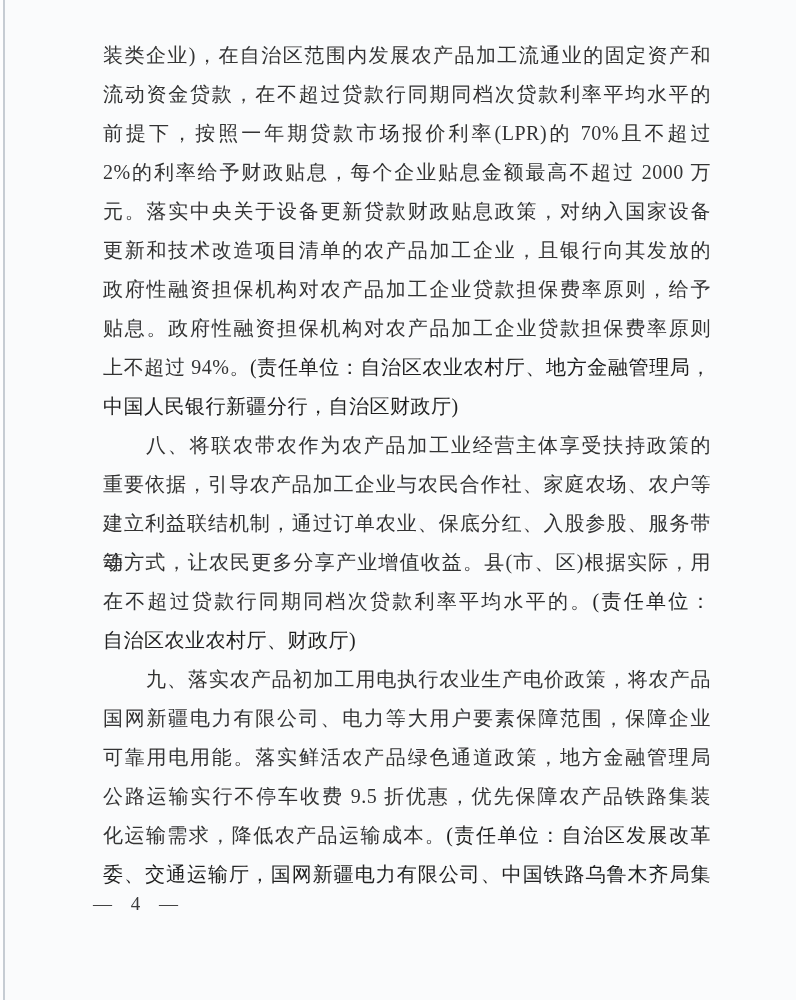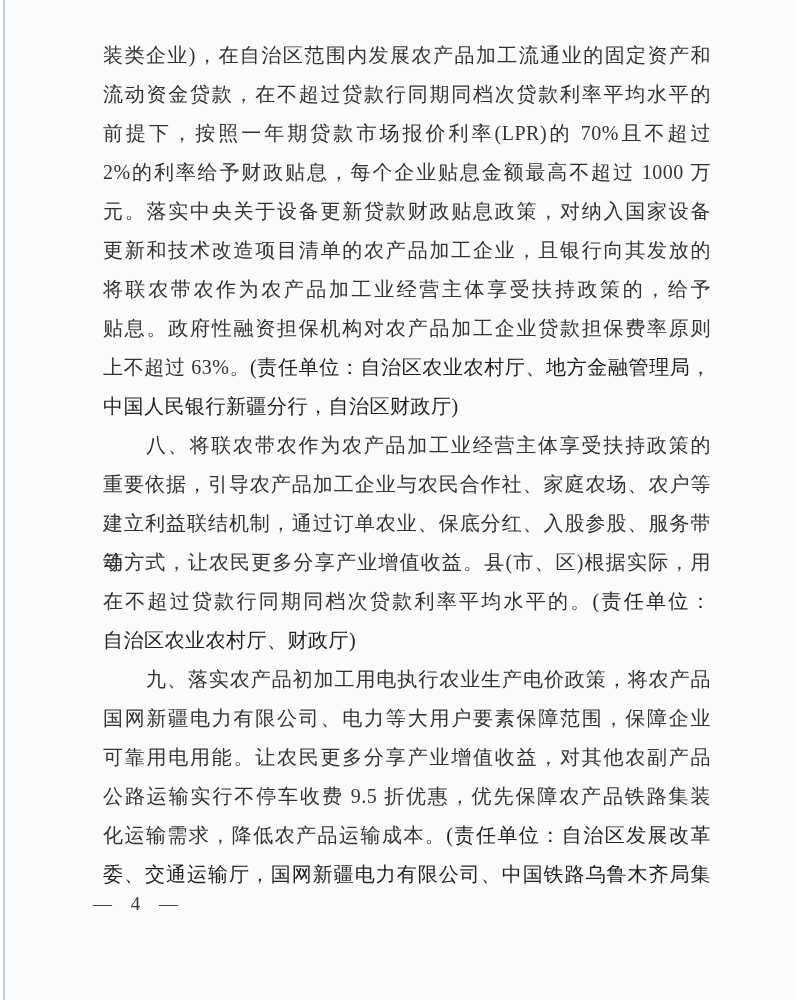--- a/index.html
+++ b/index.html
@@ -73,35 +73,35 @@
 <body>
 
 <div class="page">
   <div class="edge-strip"></div>
   <div class="edge-line"></div>
 
   <div class="content">
       <div class="line"><span class="seg">装类企业)，在自治区范围内发展农产品加工流通业的固定资产和</span></div>
       <div class="line"><span class="seg">流动资金贷款，在不超过贷款行同期同档次贷款利率平均水平的</span></div>
       <div class="line"><span class="seg">前提下，按照一年期贷款市场报价利率(LPR)的 70%且不超过</span></div>
-      <div class="line"><span class="seg">2%的利率给予财政贴息，每个企业贴息金额最高不超过 1000 万</span></div>
+      <div class="line"><span class="seg">2%的利率给予财政贴息，每个企业贴息金额最高不超过 2000 万</span></div>
       <div class="line"><span class="seg">元。落实中央关于设备更新贷款财政贴息政策，对纳入国家设备</span></div>
       <div class="line"><span class="seg">更新和技术改造项目清单的农产品加工企业，且银行向其发放的</span></div>
-      <div class="line"><span class="seg">将联农带农作为农产品加工业经营主体享受扶持政策的，给予</span></div>
+      <div class="line"><span class="seg">政府性融资担保机构对农产品加工企业贷款担保费率原则，给予</span></div>
       <div class="line"><span class="seg">贴息。政府性融资担保机构对农产品加工企业贷款担保费率原则</span></div>
-      <div class="line"><span class="seg">上不超过 63%。</span><span class="seg bold">(责任单位：自治区农业农村厅、地方金融管理局，</span></div>
+      <div class="line"><span class="seg">上不超过 94%。</span><span class="seg bold">(责任单位：自治区农业农村厅、地方金融管理局，</span></div>
       <div class="line line-end"><span class="seg bold">中国人民银行新疆分行，自治区财政厅)</span></div>
       <div class="line indent"><span class="seg">八、将联农带农作为农产品加工业经营主体享受扶持政策的</span></div>
       <div class="line"><span class="seg">重要依据，引导农产品加工企业与农民合作社、家庭农场、农户等</span></div>
       <div class="line"><span class="seg">建立利益联结机制，通过订单农业、保底分红、入股参股、服务带动</span></div>
       <div class="line"><span class="seg">等方式，让农民更多分享产业增值收益。县(市、区)根据实际，用</span></div>
       <div class="line"><span class="seg">在不超过贷款行同期同档次贷款利率平均水平的。</span><span class="seg bold">(责任单位：</span></div>
       <div class="line line-end"><span class="seg bold">自治区农业农村厅、财政厅)</span></div>
       <div class="line indent"><span class="seg">九、落实农产品初加工用电执行农业生产电价政策，将农产品</span></div>
       <div class="line"><span class="seg">国网新疆电力有限公司、电力等大用户要素保障范围，保障企业</span></div>
-      <div class="line"><span class="seg">可靠用电用能。让农民更多分享产业增值收益，对其他农副产品</span></div>
+      <div class="line"><span class="seg">可靠用电用能。落实鲜活农产品绿色通道政策，地方金融管理局</span></div>
       <div class="line"><span class="seg">公路运输实行不停车收费 9.5 折优惠，优先保障农产品铁路集装</span></div>
       <div class="line"><span class="seg">化运输需求，降低农产品运输成本。</span><span class="seg bold">(责任单位：自治区发展改革</span></div>
       <div class="line"><span class="seg bold">委、交通运输厅，国网新疆电力有限公司、中国铁路乌鲁木齐局集</span></div>
     </div>
 
   <div class="page-number">— 4 —</div>
 </div>
 
 </body></html>

